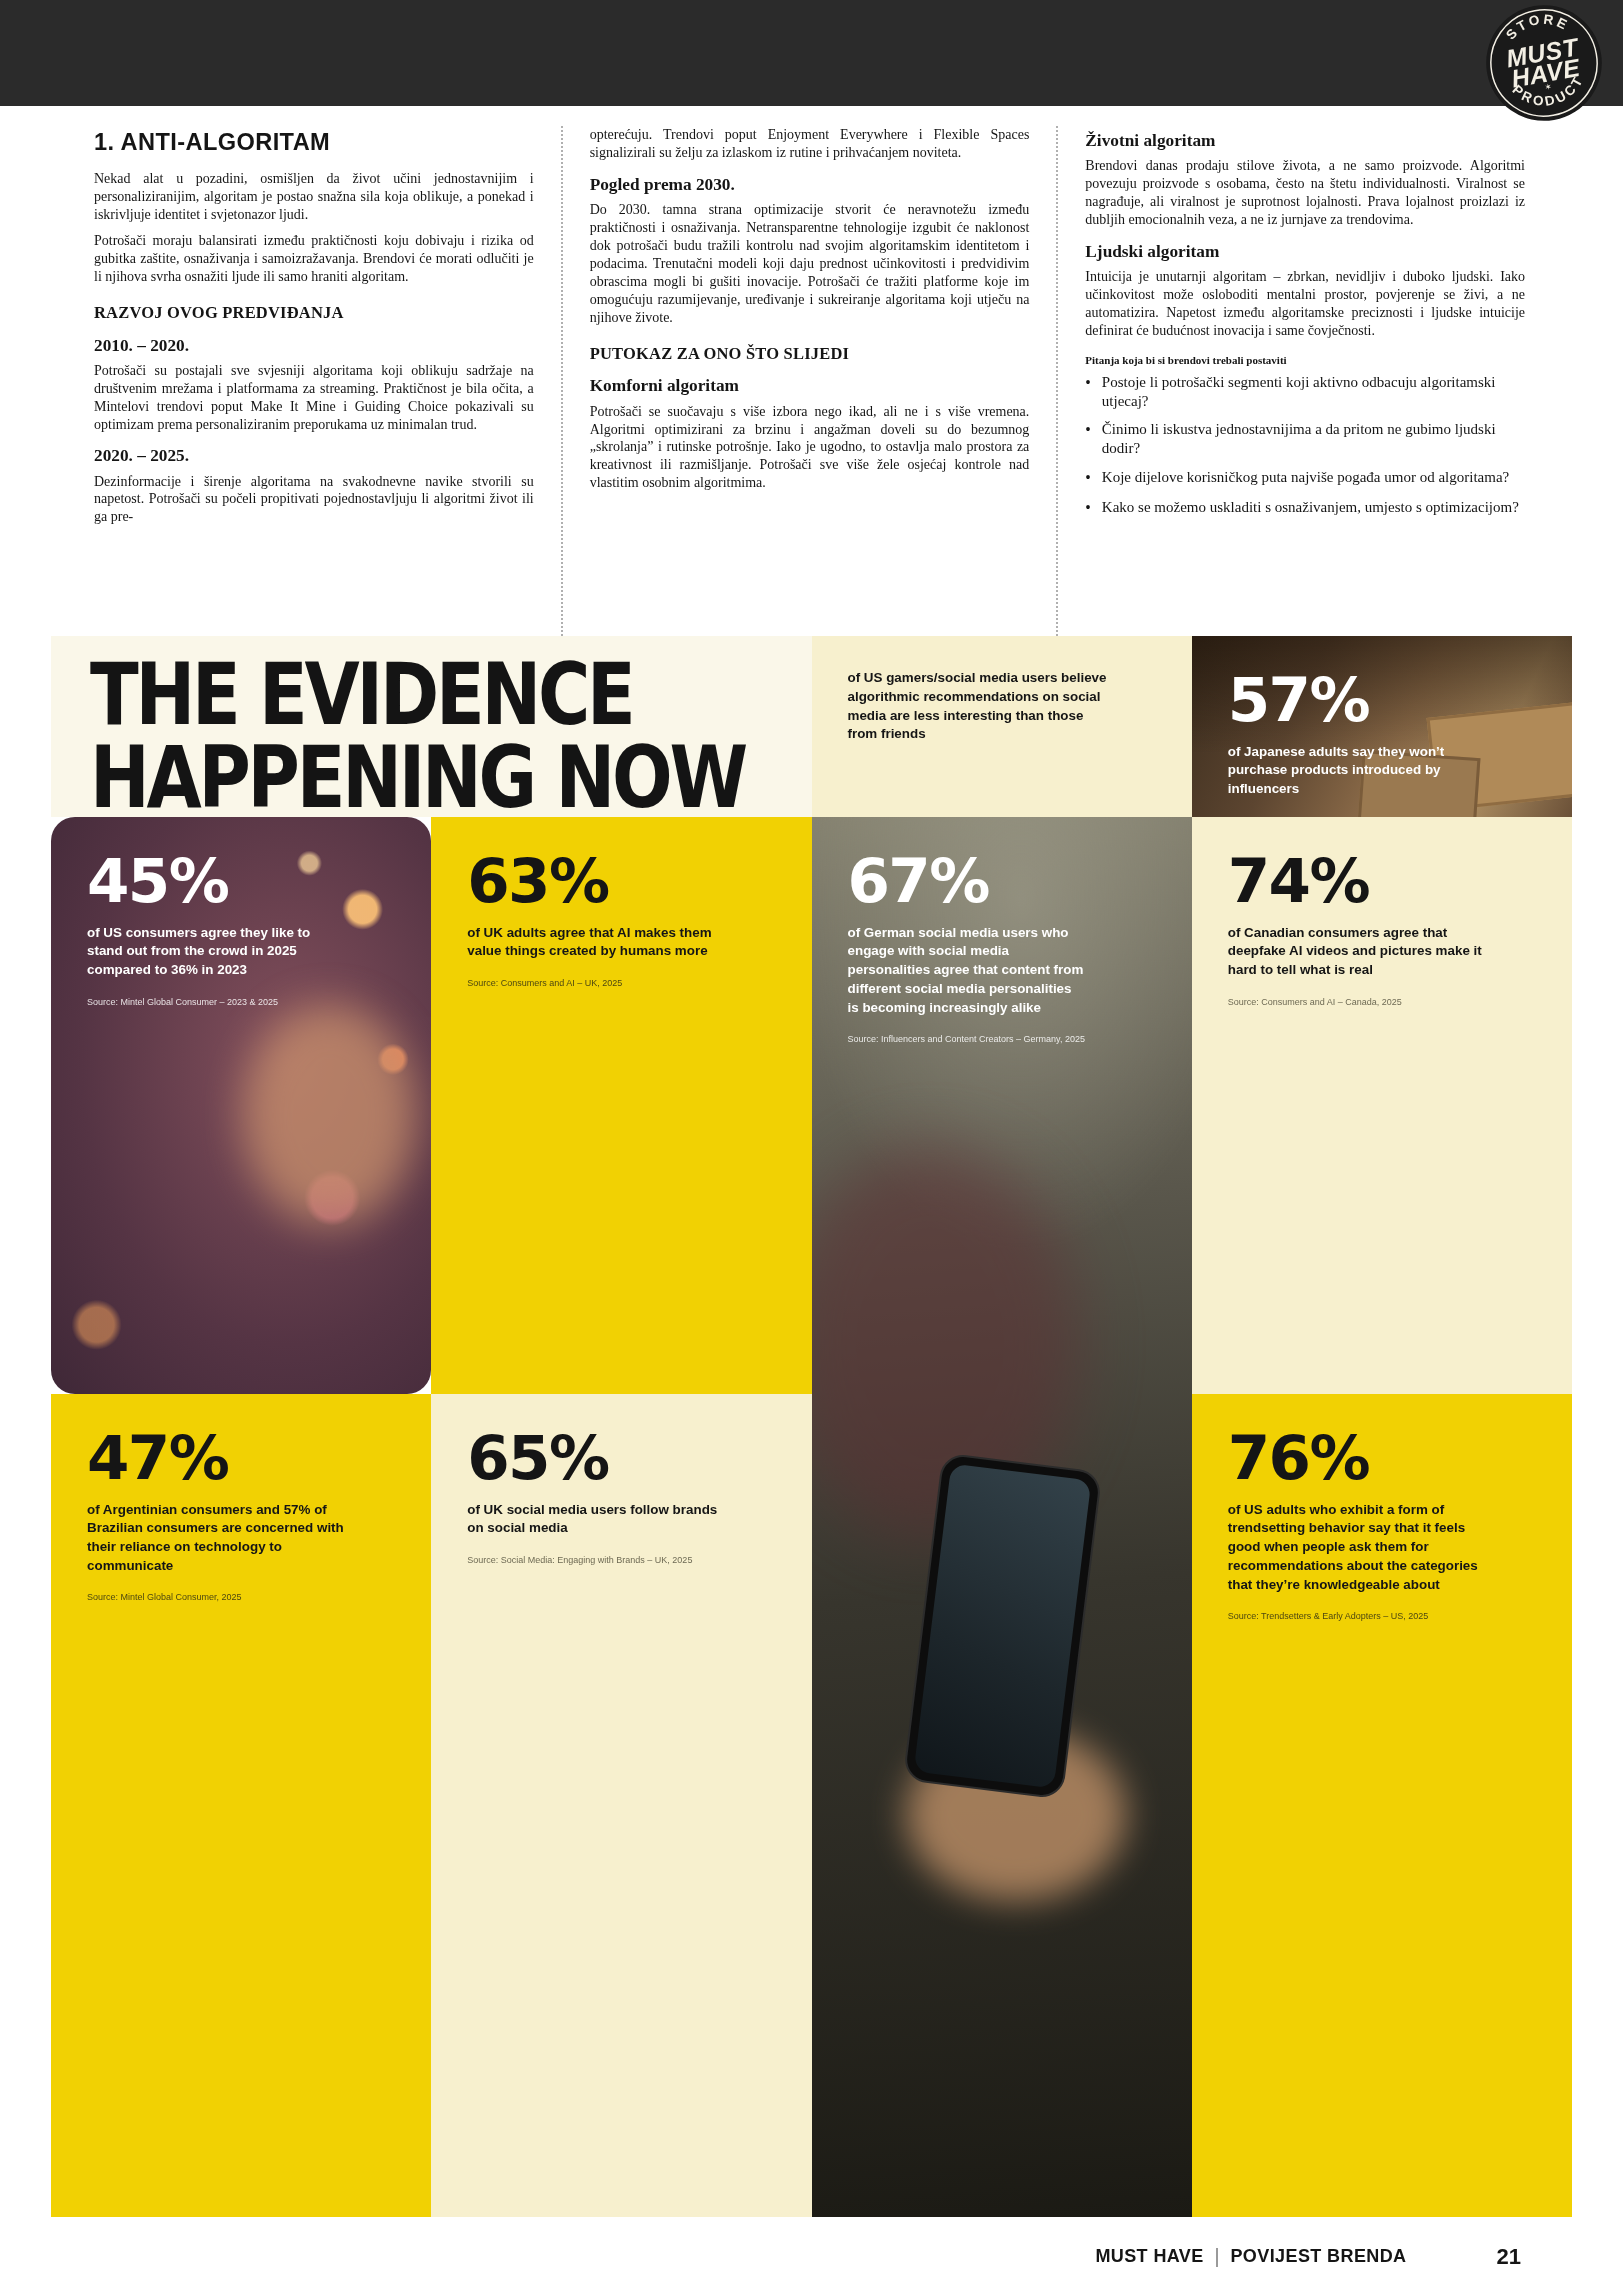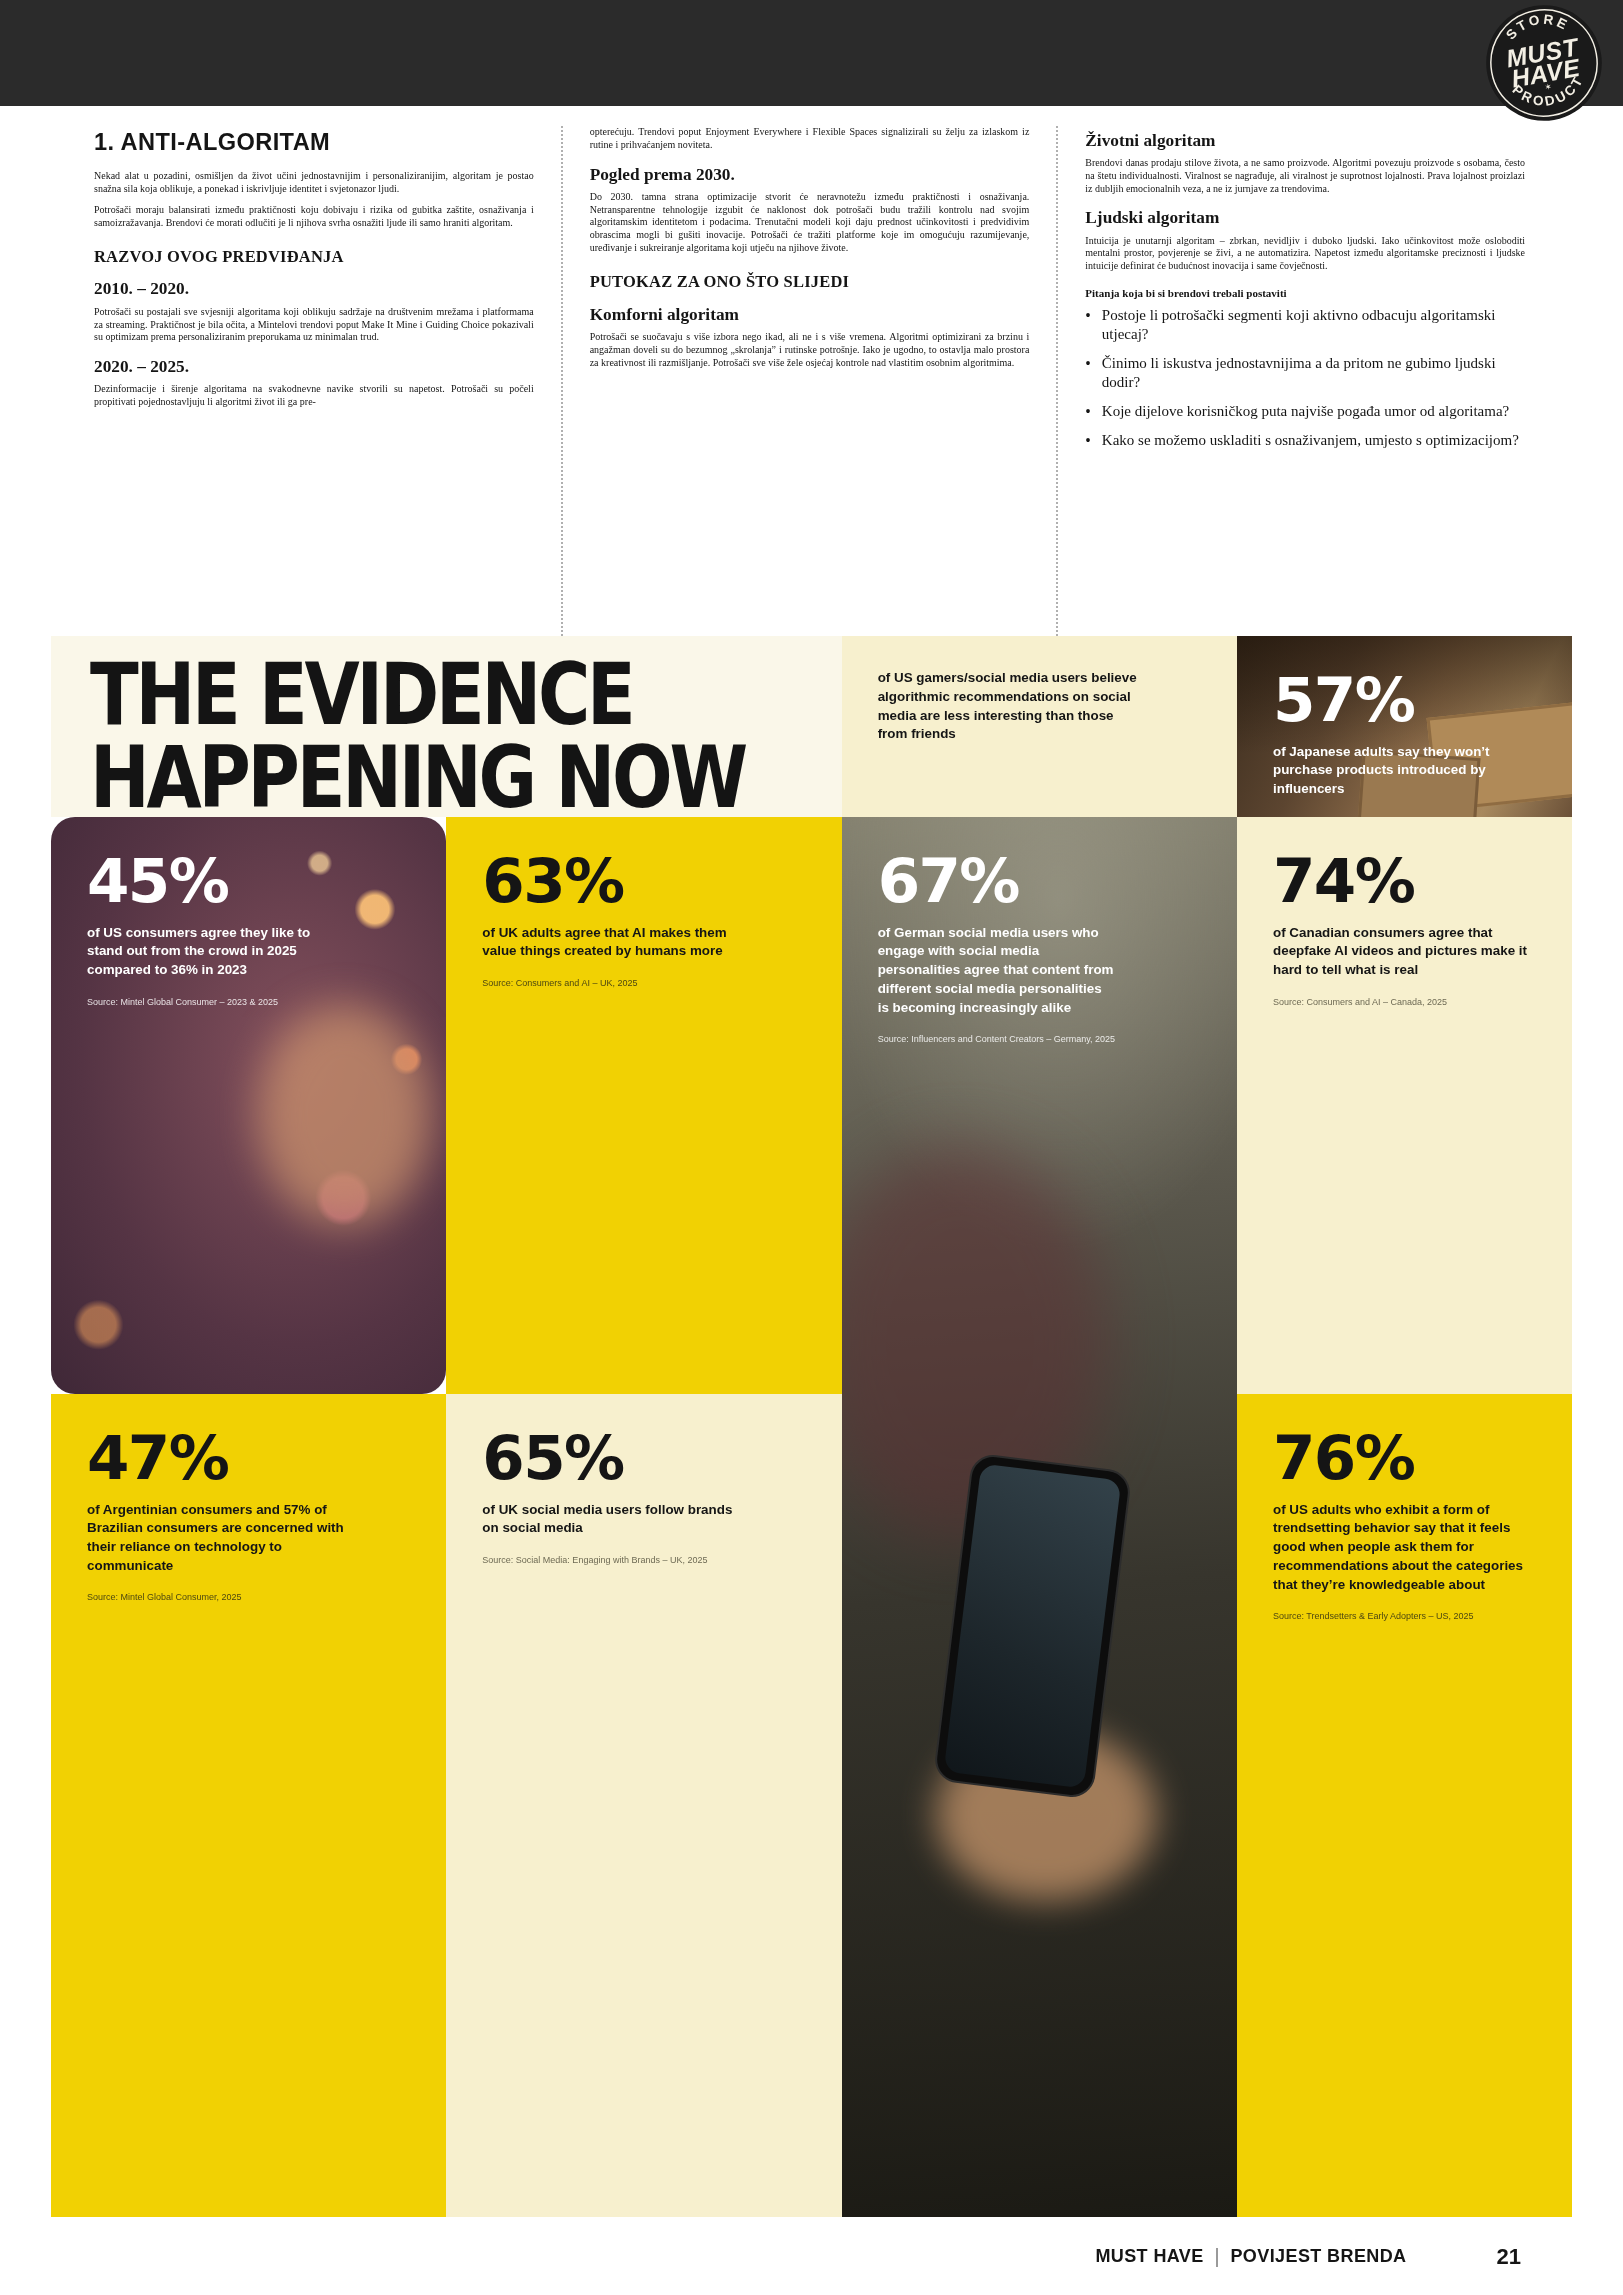--- a/index.html
+++ b/index.html
@@ -13,30 +13,30 @@
   .topbar { height: 106px; background: #2b2b2b; position: relative; }
   .badge { position: absolute; top: 3.9px; right: 20.4px; width: 118px; height: 118px; transform: rotate(-10deg); }
   .badge svg { width: 100%; height: 100%; }
   .b-arc   { font-family: "Liberation Sans", sans-serif; font-weight: bold; font-size: 23px; letter-spacing: 5px; fill: #f3efe4; }
   .b-main  { font-family: "Liberation Sans", sans-serif; font-style: italic; font-weight: bold; font-size: 42px; fill: #f3efe4; text-anchor: middle; letter-spacing: 1px; }
   .b-star  { font-size: 14px; fill: #f3efe4; text-anchor: middle; }
   
   .article { height: 530px; padding: 20.4px 98px 0 94px; display: flex; overflow: hidden; }
   .col { flex: 1 1 0; min-width: 0; }
   .col + .col { border-left: 2.4px dotted #b0b0b0; margin-left: 27px; padding-left: 27px; }
-  .article p { font-size: 10px; line-height: 1.28; text-align: justify; margin-bottom: 7.9px; }
+  .article p { font-size: 14px; line-height: 1.28; text-align: justify; margin-bottom: 7.9px; }
   h1.a-title { font-family: "Liberation Sans", sans-serif; font-size: 23.6px; font-weight: bold; letter-spacing: 0.4px; margin: 3.1px 0 14px; }
   .h-caps { font-family: "Liberation Serif", serif; font-size: 16.5px; font-weight: bold; letter-spacing: 0.2px; margin: 17.3px 0 7.9px; }
   .h-sub  { font-family: "Liberation Serif", serif; font-size: 17.3px; font-weight: bold; margin: 12.6px 0 6.3px; }
   .h-q    { font-family: "Liberation Serif", serif; font-size: 11px; font-weight: bold; margin: 14px 0 7px; }
   .q { display: flex; gap: 11px; margin-bottom: 9.4px; }
   .q .dot { flex: 0 0 auto; font-size: 15.7px; line-height: 1.28; }
   .q .q-text { font-size: 15px; line-height: 1.28; }
   
-  .evidence { margin: 0 51px; display: grid; grid-template-columns: repeat(3, 1fr); grid-template-rows: 181px 577px 823px; }
+  .evidence { margin: 0 51px; display: grid; grid-template-columns: repeat(4, 1fr); grid-template-rows: 181px 577px 823px; }
   .blk { position: relative; overflow: hidden; padding: 33px 36px; }
   .bg-cream  { background: #f7f0ce; }
   .bg-yellow { background: #f1d103; }
   .bg-title  { background: #faf7e9; }
   .b-title { grid-column: 1 / 3; grid-row: 1; padding: 17.3px 0 0 39px; }
   .b-69 { grid-column: 3; grid-row: 1; }
   .b-57 { grid-column: 4; grid-row: 1; }
   .b-45 { grid-column: 1; grid-row: 2; }
   .b-63 { grid-column: 2; grid-row: 2; }
   .b-67 { grid-column: 3; grid-row: 2 / 4; }

